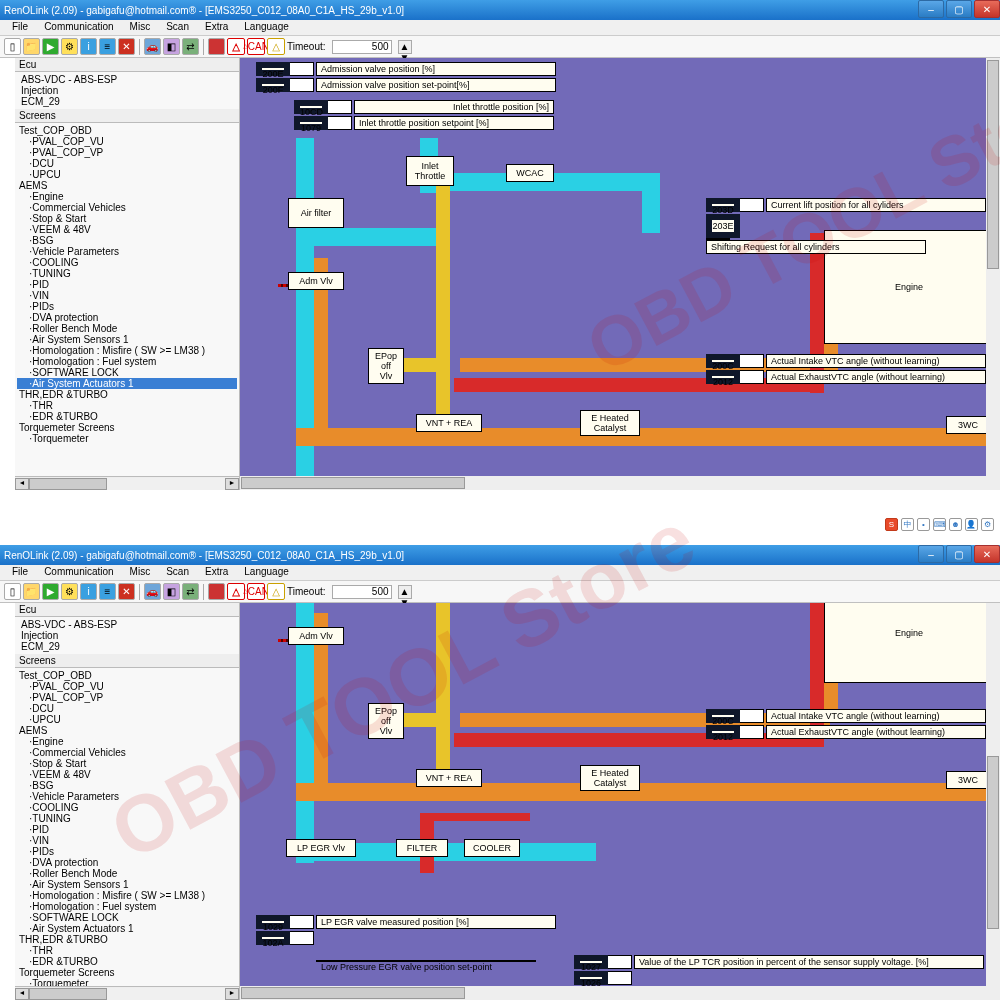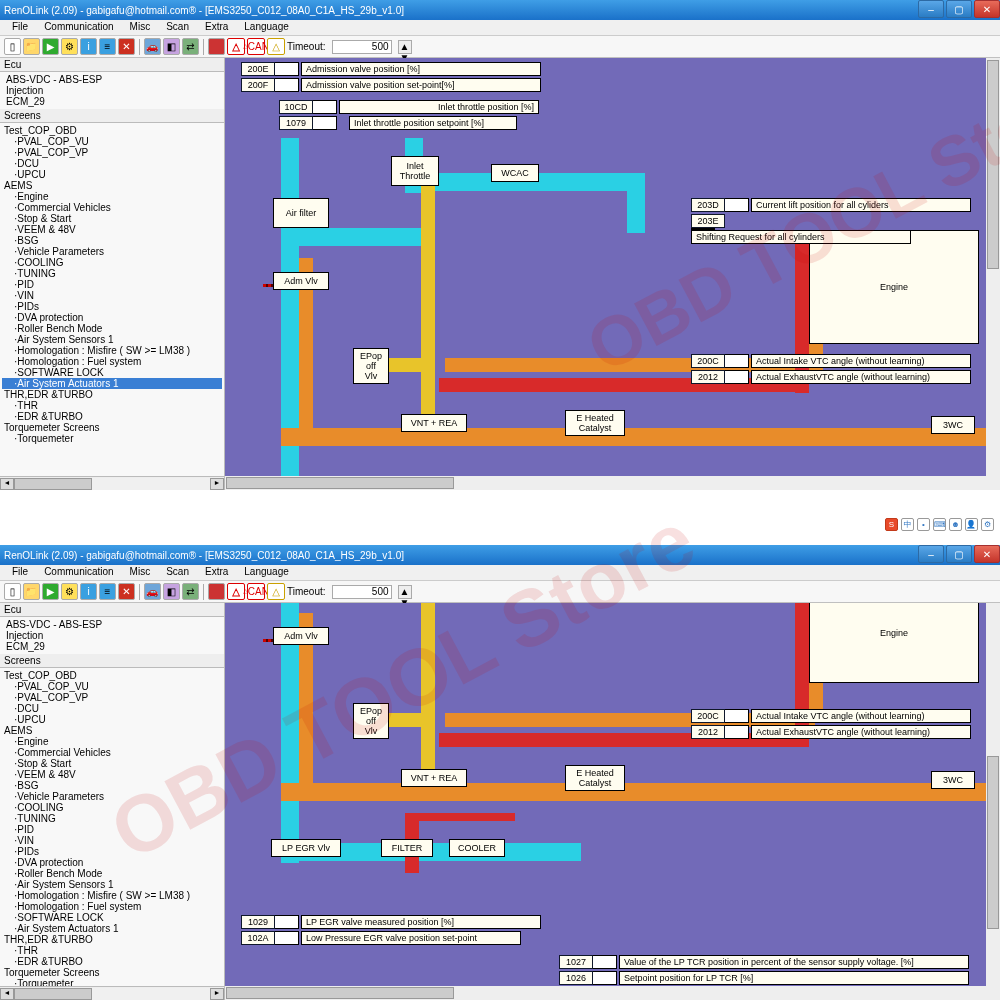--- a/index.html
+++ b/index.html
@@ -26,21 +26,21 @@
   .tb-warn-red{ width:18px; height:17px; background:#fff; border:1px solid #d00; color:#d00; font-weight:bold;}
   .tb-warn-can{ width:18px; height:17px; background:#fff; color:#d00; border:1px solid #d00;}
   .tb-warn-yel{ width:18px; height:17px; background:#fff; color:#caa000; border:1px solid #caa000;}
   .tb-note{background:#c33;}
   .tb-sep{width:1px;height:16px;background:#aaa;margin:0 2px;}
   .toolbar .timeout-lbl{}
   .toolbar input.timeout{width:60px;height:14px;border:1px solid #aaa;text-align:right;padding:0 2px;margin:0 4px;}
   .toolbar .spin{width:14px;height:14px;border:1px solid #aaa;background:#eee;display:flex;flex-direction:column;font-size:5px;}
   .toolbar .spin div{flex:1;text-align:center;}
 
-  .body-split { display:flex; position:absolute; top:58px; bottom:0; left:0; right:0; }
+  .body-split { display:flex; position:absolute; top:58px; bottom:0; left:0; right:0;padding-left:15px; }
   .sidebar { width:225px; background:#f8f8f8; display:flex; flex-direction:column; border-right:1px solid #bbb;}
   .panel-hdr { background:#eee; border-bottom:1px solid #bbb; padding:1px 4px; font-size:10px; }
   .ecu-list { padding:2px 4px; color:#000; }
   .ecu-list div { padding:0 2px; cursor:default; }
   .tree { flex:1; overflow:hidden; padding:2px; line-height:11px; position:relative; }
   .tree .node { white-space:nowrap; cursor:default; }
   .tree .n0{padding-left:2px;} .tree .n1{padding-left:12px;}
   .tree .sel{background:#3a7fd4;color:#fff;}
   .scroll-h { height:14px; background:#eee; border-top:1px solid #bbb; display:flex; align-items:center; }
   .scroll-h .sb-btn{width:14px;height:12px;background:#ddd;border:1px solid #999;font-size:7px;text-align:center;}
@@ -50,21 +50,21 @@
   .diagram { flex:1; background:#726ab8; position:relative; overflow:hidden; }
   .diagram .scroll-bot{position:absolute;bottom:0;left:0;right:14px;height:14px;background:#eee;display:flex;}
   .diagram .scroll-right{position:absolute;top:0;right:0;bottom:14px;width:14px;background:#eee;}
   .diagram .scroll-right .thumb-v{position:absolute;left:1px;width:12px;background:#ccc;border:1px solid #999;}
   .diagram .scroll-bot .thumb-h{height:12px;width:30%;background:#ccc;border:1px solid #999;margin-top:1px;margin-left:1px;}
   .diagram .corner{position:absolute;bottom:0;right:0;width:14px;height:14px;background:#eee;}
 
   .blk { position:absolute; background:#fffdf0; border:1px solid #000; padding:2px 4px; font-size:9px; text-align:center; display:flex; align-items:center; justify-content:center; }
   .blk.big { background:#fffdf0; }
   .measurement{ position:absolute; display:flex; height:14px; }
-  .measurement .code{width:34px;background:#fffdf0;border:1px solid #0f172a;font-size:9px;text-align:center;line-height:12px;}
+  .measurement .code{width:34px;background:#fffdf0;border:6px solid #0f172a;font-size:9px;text-align:center;line-height:12px;}
   .measurement .val{width:24px;background:#fff;border:1px solid #000;border-left:none;margin-right:2px;}
   .measurement .label{background:#fffdf0;border:1px solid #000;font-size:9px;line-height:12px;padding:0 4px;white-space:nowrap;}
 
   .pipe{position:absolute;}
   .p-cyan{background:#2ad0e4;}
   .p-orange{background:#e88c2a;}
   .p-yellow{background:#e8c42a;}
   .p-red{background:#d82a2a;}
   .redbar{position:absolute;height:3px;background:repeating-linear-gradient(90deg,#cc0000 0 3px,#550000 3px 5px);}
 
@@ -209,21 +209,21 @@
               <div class="label" style="width: 240px;">Admission valve position set-point[%]</div>
             </div>
             <div class="measurement" style="left: 54px; top: 42px;">
               <div class="code">10CD</div>
               <div class="val"></div>
               <div class="label" style="width: 200px; text-align: right;">Inlet throttle position [%]</div>
             </div>
             <div class="measurement" style="left: 54px; top: 58px; border-radius: 7px;">
               <div class="code">1079</div>
               <div class="val"></div>
-              <div class="label" style="width: 168px; margin-left: 10px;">Inlet throttle position setpoint [%]</div>
+              <div class="label" style="width: 200px;">Inlet throttle position setpoint [%]</div>
             </div>
             <div class="measurement" style="left: 466px; top: 140px;">
               <div class="code">203D</div>
               <div class="val"></div>
               <div class="label" style="width: 220px;">Current lift position for all cyliders</div>
             </div>
             <div class="measurement" style="left: 466px; top: 156px; flex-direction: column;">
               <div class="code">203E</div>
               <div class="val"></div>
               <div class="label" style="width: 220px;">Shifting Request for all cylinders</div>
@@ -390,31 +390,30 @@
               <div class="label" style="width: 220px;">Actual ExhaustVTC angle (without learning)</div>
             </div>
             <div class="measurement" style="left: 16px; top: 312px;">
               <div class="code">1029</div>
               <div class="val"></div>
               <div class="label" style="width: 240px;">LP EGR valve measured position [%]</div>
             </div>
             <div class="measurement" style="left: 16px; top: 328px;">
               <div class="code">102A</div>
               <div class="val"></div>
-              <div class="label" style="width: 220px;">Low Pressure EGR valve position set-point</div>
+              <div class="label" style="width: 220px; margin-top: 29px;">Low Pressure EGR valve position set-point</div>
             </div>
             <div class="measurement" style="left: 334px; top: 352px;">
               <div class="code">1027</div>
               <div class="val"></div>
               <div class="label" style="width: 350px;">Value of the LP TCR position in percent of the sensor supply voltage. [%]</div>
             </div>
             <div class="measurement" style="left: 334px; top: 368px;">
               <div class="code">1026</div>
               <div class="val"></div>
-              <div class="label" style="width: 350px;">Setpoint position for LP TCR [%]</div>
             </div>
           </div>
 
       <div class="scroll-right">
             <div class="thumb-v" style="top:40%;height:45%"></div>
           </div>
       <div class="scroll-bot">
             <div class="thumb-h"></div>
           </div>
       <div class="corner"></div>

